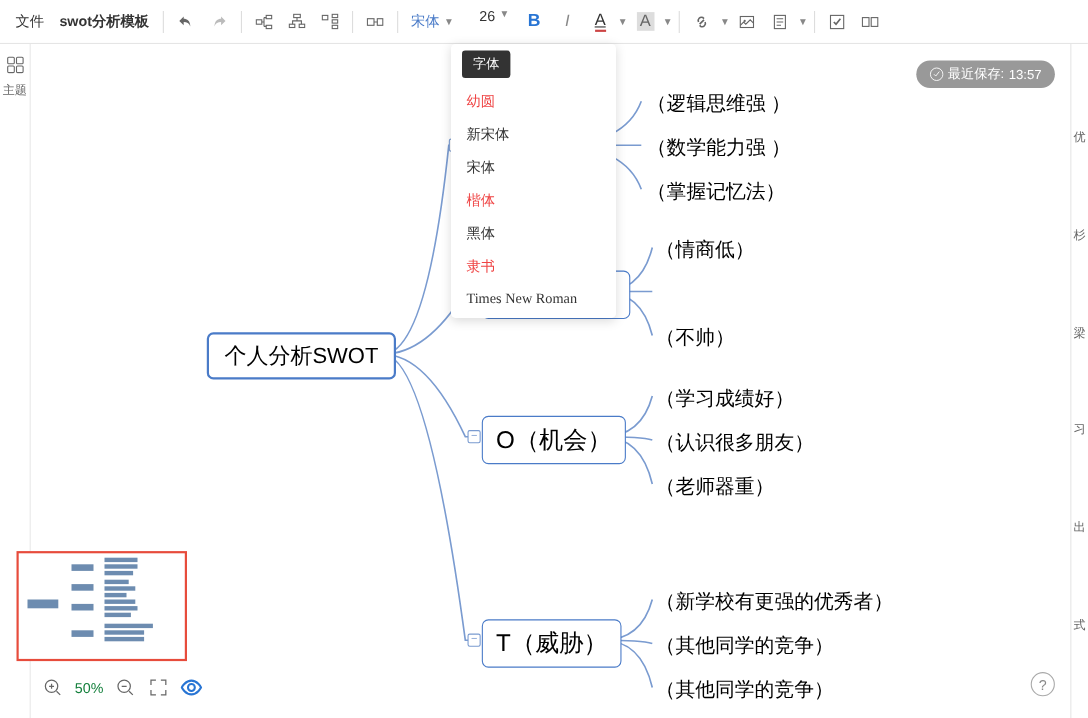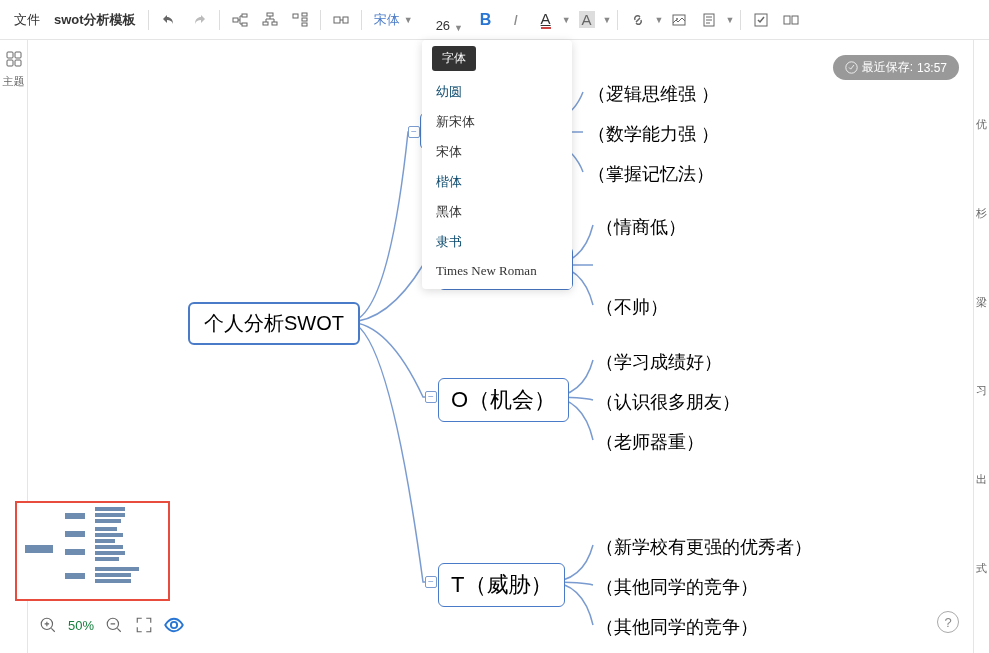--- a/index.html
+++ b/index.html
@@ -5,27 +5,27 @@
     * { margin: 0; padding: 0; box-sizing: border-box; }
     body { font-family: "Microsoft YaHei", Arial, sans-serif; width: 989px; height: 653px; background: #fff; overflow: hidden; position: relative; }
     
     .toolbar { display: flex; align-items: center; height: 40px; padding: 0 8px; gap: 2px; border-bottom: 1px solid #e5e5e5; }
     .toolbar-label { font-size: 13px; color: #333; padding: 0 6px; font-weight: 500; }
     .toolbar-divider { width: 1px; height: 20px; background: #ddd; margin: 0 4px; }
     .tb-btn { display: inline-flex; align-items: center; justify-content: center; width: 28px; height: 28px; border-radius: 3px; cursor: pointer; color: #666; }
     .tb-btn svg { width: 16px; height: 16px; }
     
     .font-select { display: flex; align-items: center; min-width: 60px; height: 26px; padding: 0 6px; cursor: pointer; font-size: 13px; color: #4a7bc8; gap: 4px; }
-    .size-select { display: flex; align-items: flex-end; min-width: 40px; height: 26px; padding: 0 6px; cursor: pointer; font-size: 13px; color: #333; gap: 4px; }
+    .size-select { display: flex; align-items: flex-start; min-width: 40px; height: 26px; padding: 0 6px; cursor: pointer; font-size: 13px; color: #333; gap: 4px; }
     .dropdown-arrow { font-size: 9px; color: #888; }
     
-    .font-dropdown { position: absolute; top: 40px; left: 422px; background: #fff; box-shadow: 0 2px 10px rgba(0,0,0,0.15); border-radius: 4px; z-index: 100; min-width: 150px; padding: 4px 0; }
+    .font-dropdown { position: absolute; top: 40px; left: 410px; background: #fff; box-shadow: 0 2px 10px rgba(0,0,0,0.15); border-radius: 4px; z-index: 100; min-width: 150px; padding: 4px 0; }
     .font-dropdown-header { background: #333; color: #fff; font-size: 12px; padding: 4px 10px; margin: 0 4px 4px; border-radius: 3px; display: inline-block; }
     .font-option { padding: 6px 14px; font-size: 13px; cursor: pointer; color: #333; }
-    .font-option.disabled { color: #0c4a6e; }
+    .font-option.disabled { color: #ef4444; }
     
     .left-panel { position: absolute; left: 0; top: 40px; width: 28px; height: calc(100% - 40px); border-right: 1px solid #e5e5e5; display: flex; flex-direction: column; align-items: center; padding-top: 10px; gap: 6px; }
     .left-icon { width: 18px; height: 18px; display: flex; align-items: center; justify-content: center; }
     .left-label { font-size: 11px; color: #666; }
     
     .canvas { position: absolute; left: 28px; top: 40px; right: 16px; bottom: 0; background: #fff; }
     
     .node { position: absolute; border: 1.5px solid #4a7bc8; border-radius: 6px; padding: 6px 12px; font-size: 22px; background: #fff; white-space: nowrap; }
     .node-root { border: 2px solid #4a7bc8; padding: 6px 14px; font-size: 20px; }
     .node-leaf { border: none; font-size: 18px; padding: 2px 0; }

